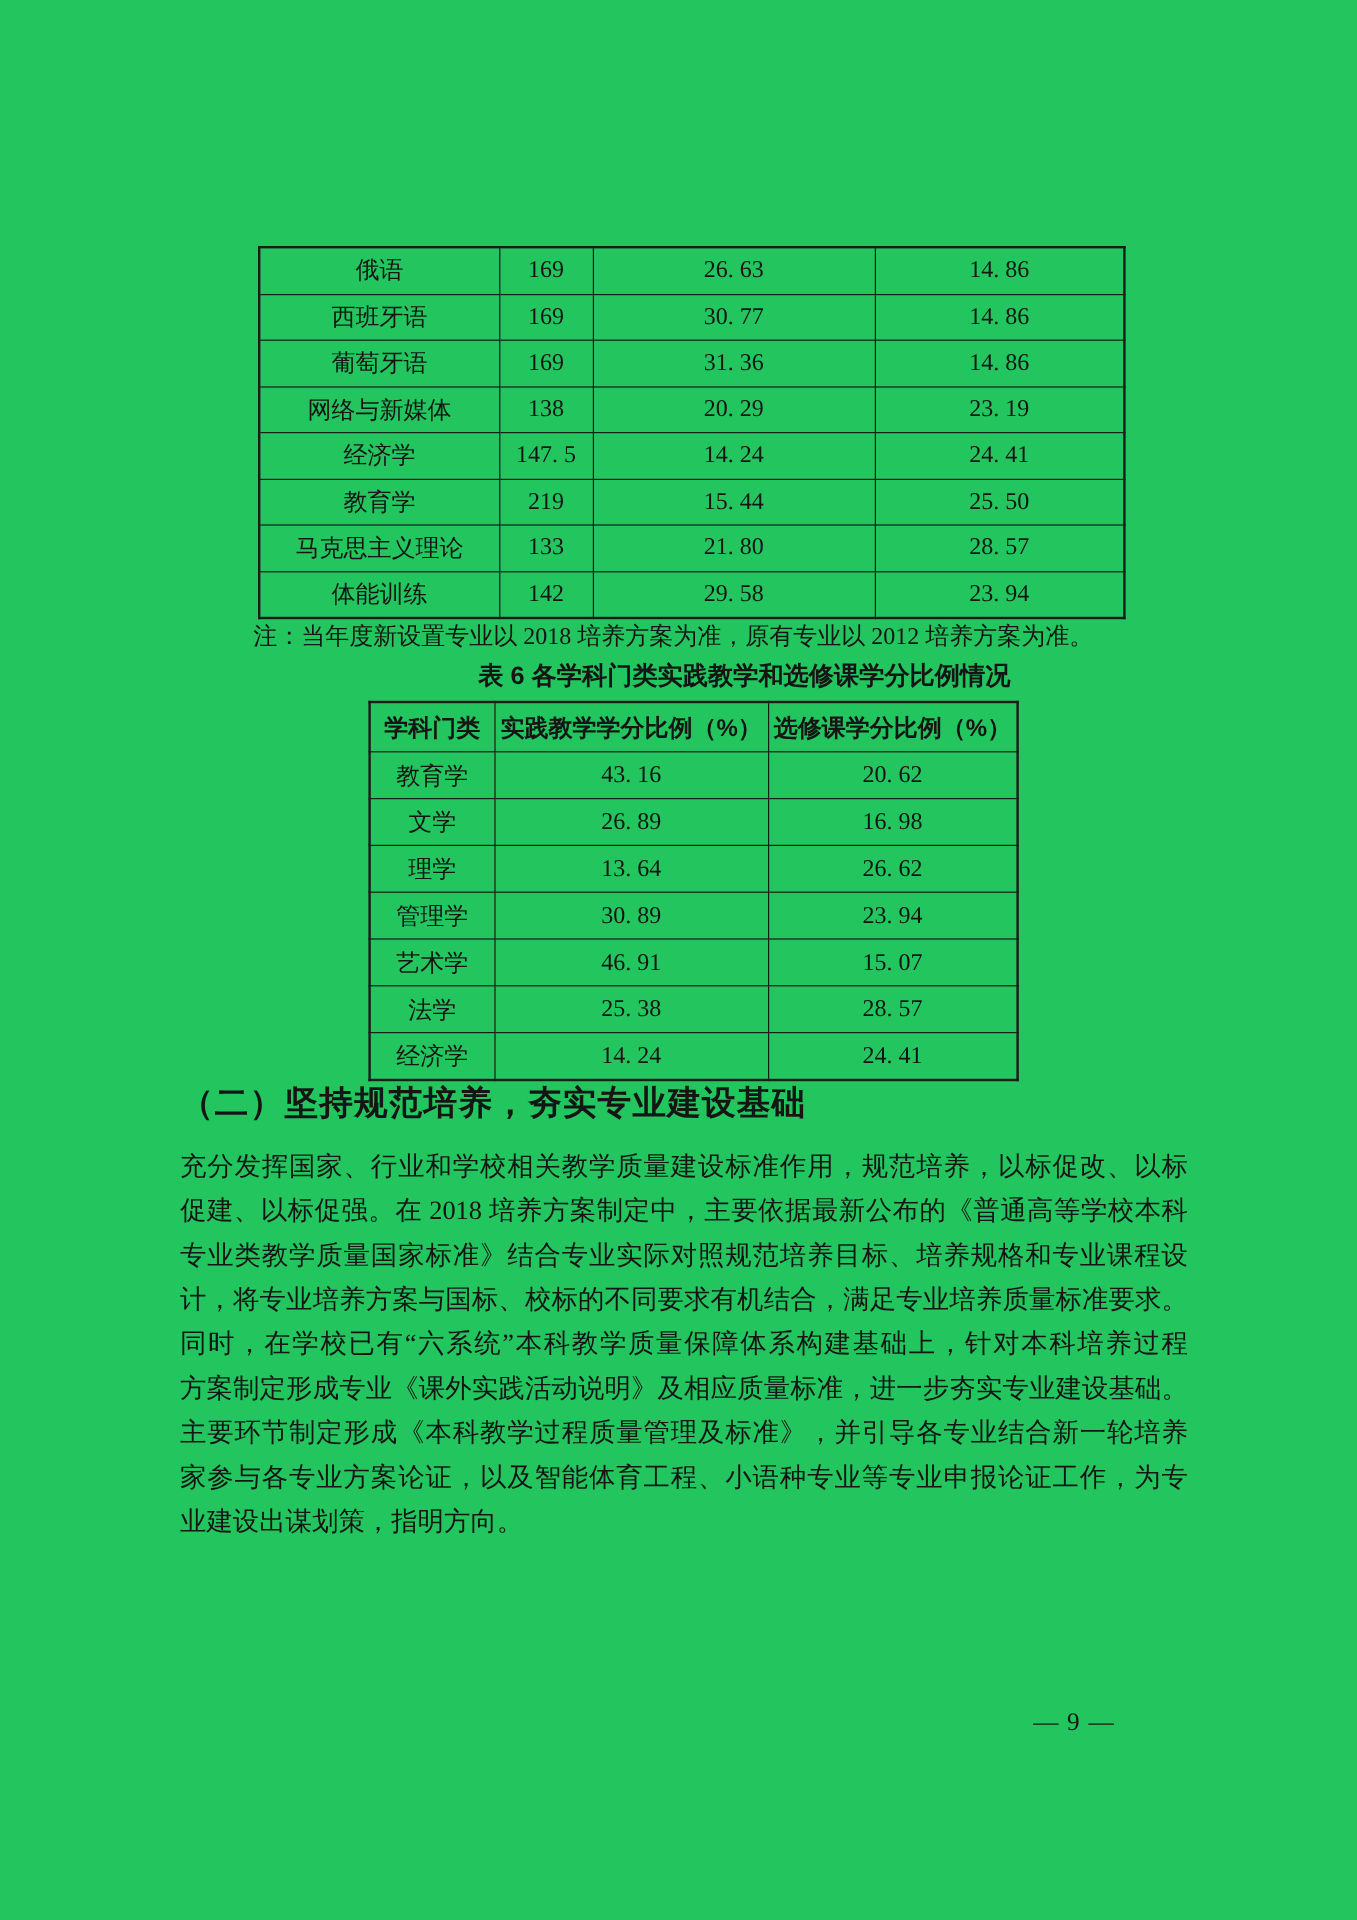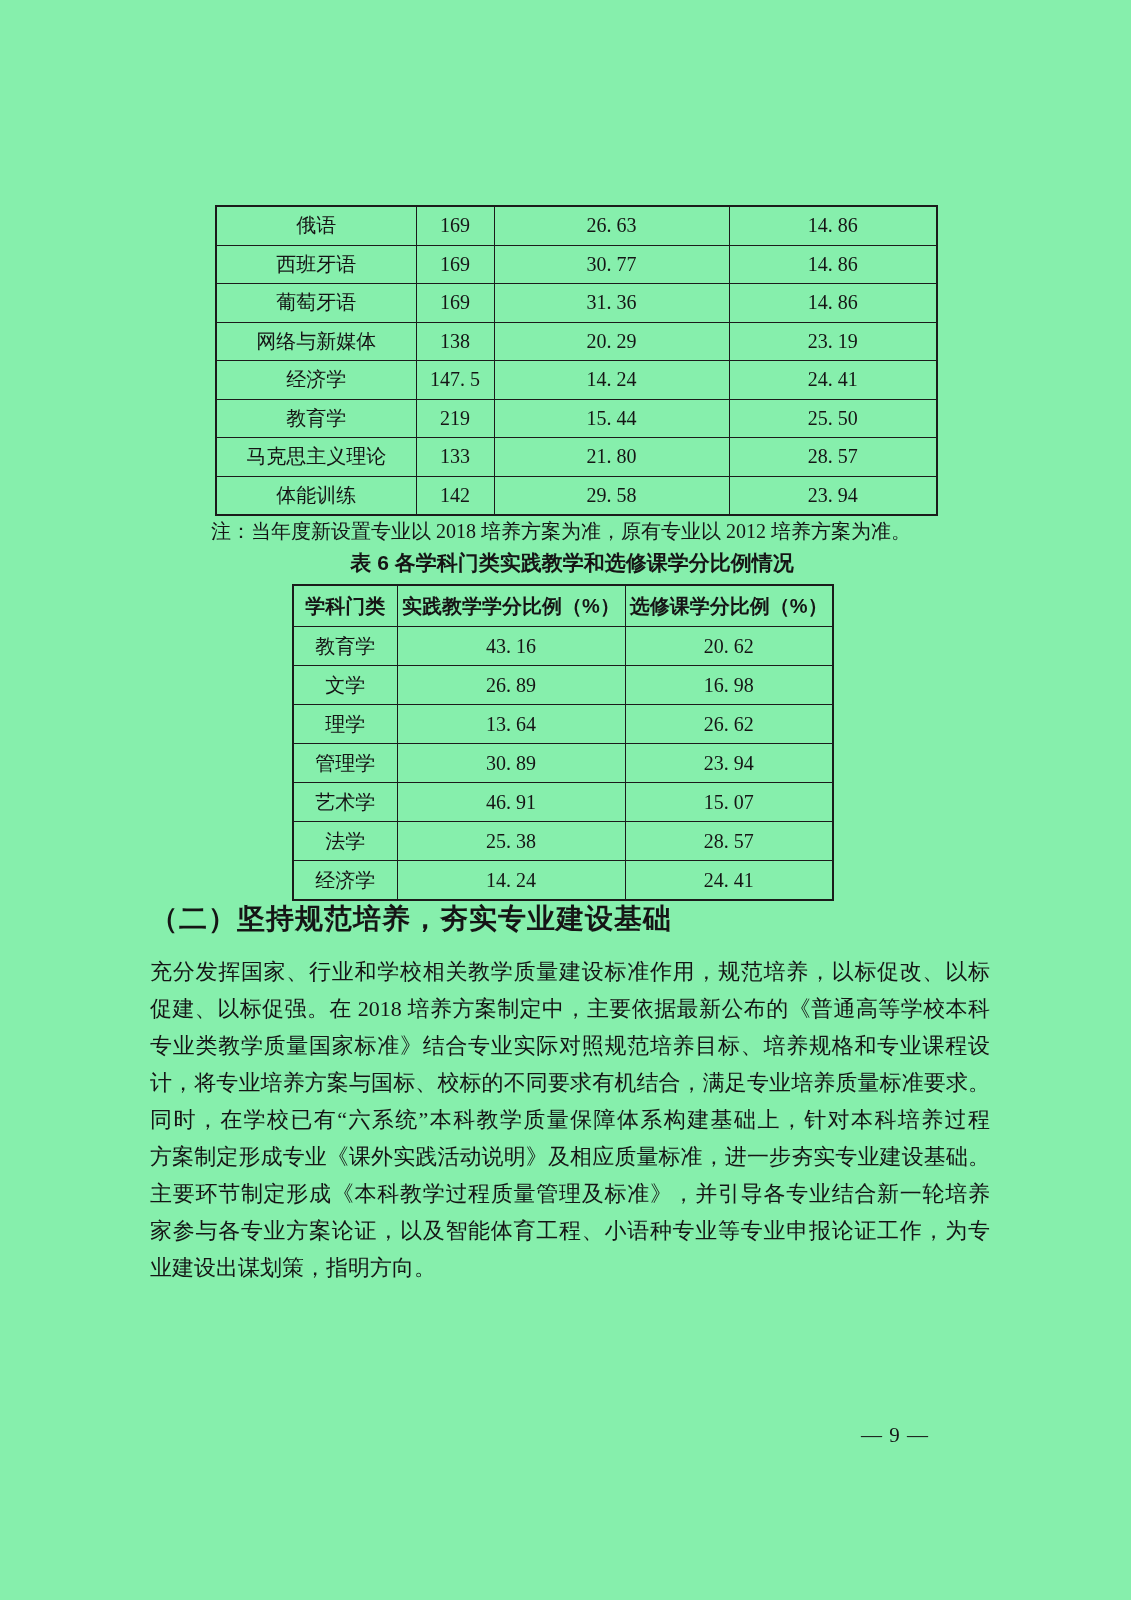--- a/index.html
+++ b/index.html
@@ -1,20 +1,20 @@
 <!DOCTYPE html>
 <html><head>
 <meta charset="utf-8">
 <style>
   html, body { margin:0; padding:0; background:#e8e8e8; }
   .page {
     position:relative;
     width:1131px; height:1600px;
     margin:0 auto;
-    background:#86efac;
+    background:#22c55e;
     font-family:"Liberation Serif","DejaVu Serif",serif;
     color:#151515;
     overflow:hidden;
   }
 
   
   table.doc-table {
     position:absolute;
     border-collapse:collapse;
     table-layout:fixed;
@@ -25,42 +25,42 @@
     text-align:center;
     vertical-align:middle;
     padding:0;
     overflow:hidden;
     white-space:nowrap;
   }
 
   #table1 { left:215px; top:205px; width:721px; }
   #table1 td { height:37.5px; font-size:20px; }
 
-  #table6 { left:292px; top:584px; width:540px; }
+  #table6 { left:307px; top:584px; width:540px; }
   #table6 th {
     height:40px;
     font-family:"Liberation Sans","DejaVu Sans",sans-serif;
     font-weight:bold;
     font-size:20px;
   }
   #table6 td { height:38px; font-size:20px; }
 
   
   .note {
     position:absolute;
     left:211px; top:516px;
     font-size:20px;
     line-height:30px;
     white-space:nowrap;
   }
   .t6-title {
     position:absolute;
     left:302px; top:549px;
     width:540px;
-    text-align:center;
+    text-align:right;
     font-family:"Liberation Sans","DejaVu Sans",sans-serif;
     font-weight:bold;
     font-size:21px;
     white-space:nowrap;
   }
   .section-heading {
     position:absolute;
     left:150px; top:900px;
     font-family:"Liberation Sans","DejaVu Sans",sans-serif;
     font-weight:bold;

